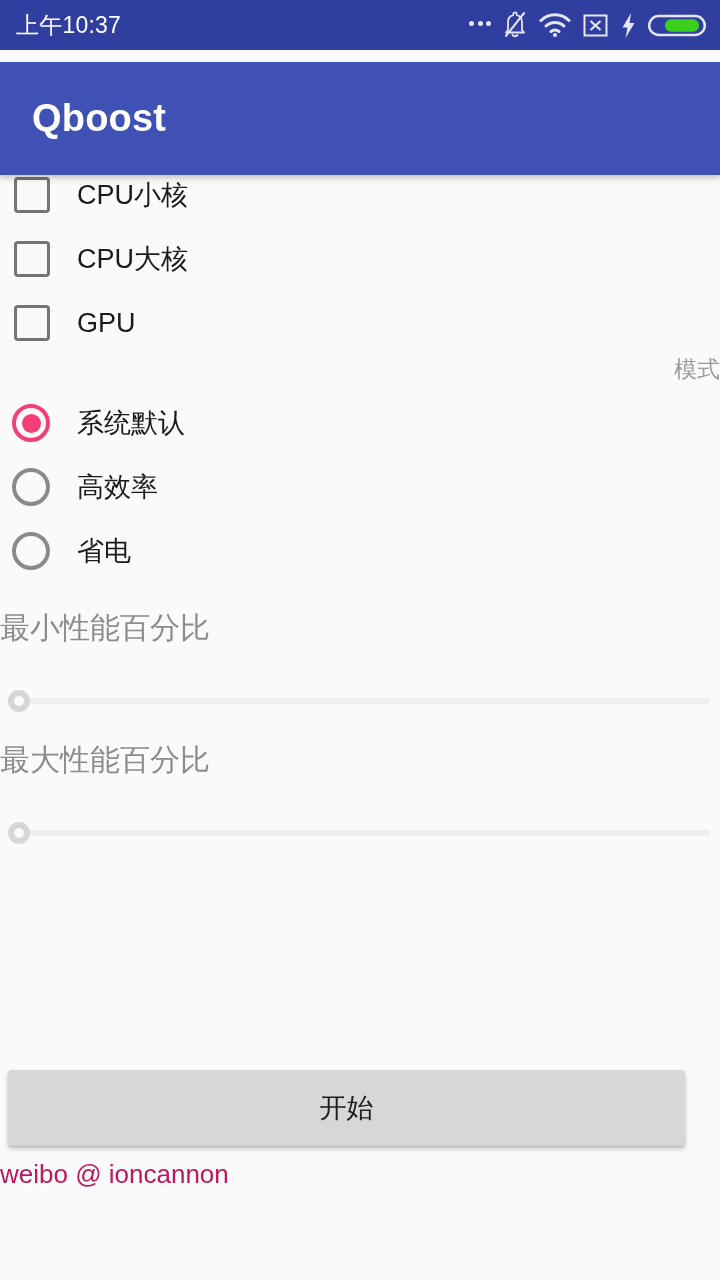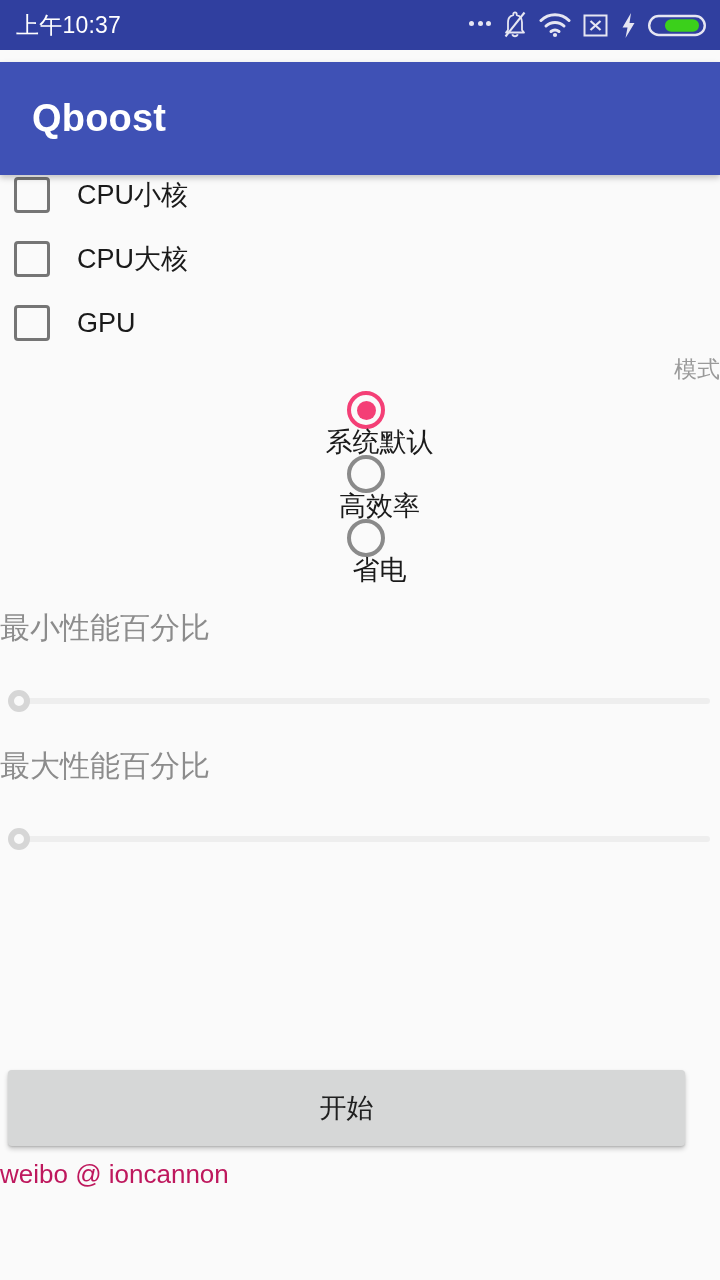--- a/index.html
+++ b/index.html
@@ -106,21 +106,20 @@
     line-height: 1.1;
     text-align: right;
   }
 
   
   .radio-row {
     display: flex;
     align-items: center;
     height: 64px;
     padding-left: 12px;
-    flex-direction: column;
   }
   .radio-outer {
     width: 38px; height: 38px;
     border-radius: 50%;
     border: 4px solid #8A8A8A;
     display: flex;
     align-items: center;
     justify-content: center;
     flex: 0 0 auto;
     background: transparent;
@@ -316,21 +315,21 @@
 
   <div class="slider-block" style="margin-top:28px;">
     <div class="slider-title">最小性能百分比</div>
     <div class="slider-wrap" style="margin-top:26px;">
       <div class="slider-track">
         <div class="slider-thumb"></div>
       </div>
     </div>
   </div>
 
-  <div class="slider-block" style="margin-top:17px;">
+  <div class="slider-block" style="margin-top:11px;">
     <div class="slider-title">最大性能百分比</div>
     <div class="slider-wrap" style="margin-top:26px;">
       <div class="slider-track">
         <div class="slider-thumb"></div>
       </div>
     </div>
   </div>
 
   <button id="start-button">开始</button>
 

